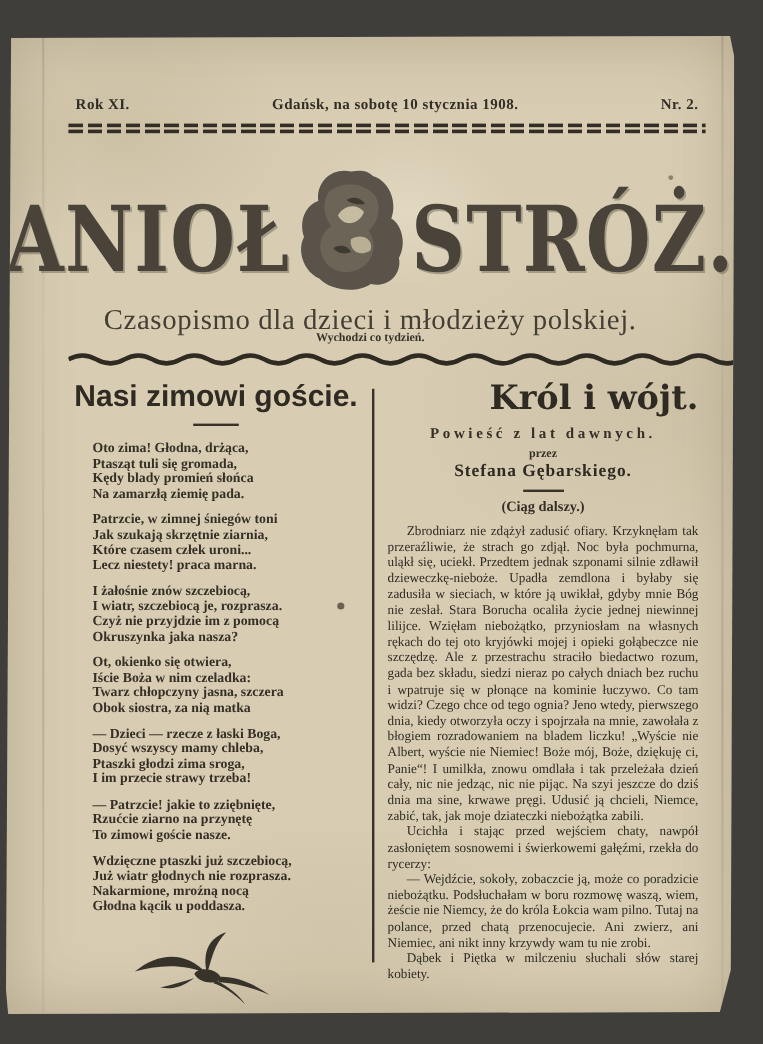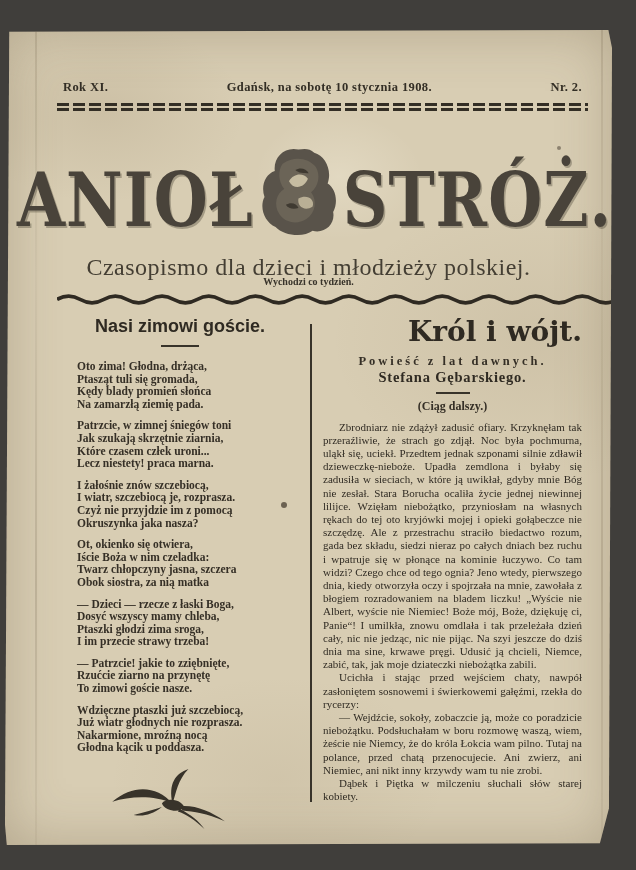--- a/index.html
+++ b/index.html
@@ -28,41 +28,41 @@
   .speck.s1 { left:276px; top:472px; width:6px; height:6px; }
   .speck.s2 { left:552px; top:116px; width:4px; height:4px; opacity:.7; }
 
   .hdr { position:absolute; top:50px; left:58px; right:30px;
     display:flex; justify-content:space-between; align-items:baseline;
     font-weight:bold; font-size:12.5px; color:#332e25; letter-spacing:.4px; }
   .hdr-rule { position:absolute; top:73px; left:52px; right:24px; }
   .hdr-rule .d { height:2.5px; margin-bottom:2.5px;
     background:repeating-linear-gradient(90deg, #332e25 0 12px, rgba(0,0,0,0) 12px 16px); }
 
-  .masthead { position:absolute; top:86px; left:12px; right:0; height:122px;
+  .masthead { position:absolute; top:86px; left:0; right:0; height:122px;
     display:flex; align-items:flex-end; justify-content:center; }
   .mast-word { display:inline-block; font-family:"DejaVu Serif", serif; font-weight:bold;
     font-size:62px; line-height:1; color:#49433a; letter-spacing:1px;
     transform:scaleY(1.22); transform-origin:50% 100%;
     text-shadow:1.5px 1.5px 0 rgba(70,62,48,.35); }
   .angel { margin:0 5px -14px 5px; }
 
   .subtitle { position:absolute; top:212px; left:0; width:100%; text-align:center;
     font-size:24px; color:#443e33; letter-spacing:.5px;margin-top:12px; }
   .frequency { position:absolute; top:246px; left:0; width:100%; text-align:center;
     font-size:10px; font-weight:bold; color:#38332a; }
   .wavy { position:absolute; top:264px; left:52px; right:26px; height:11px; }
 
   .cols { position:absolute; top:286px; left:56px; right:30px; display:flex; }
   .col-left { width:238px; flex:none; }
   .divider { width:2px; flex:none; background:#38332a; margin:8px 11px 0 11px; height:478px; }
   .col-right { flex:1; min-width:0; }
 
   .poem-title { font-family:"Liberation Sans", sans-serif; font-weight:bold;
-    font-size:18px; color:#2f2a22; text-align:center; margin:0; }
+    font-size:25px; color:#2f2a22; text-align:center; margin:0; }
   .title-rule { width:38px; height:2px; background:#38332a; margin:8px auto 13px; }
   .stanza { margin:0 0 9px 16px; }
   .stanza p { margin:0; font-size:11.5px; line-height:12.6px; font-weight:bold;
     color:#352f26; white-space:nowrap; }
   .swallow { display:block; margin:14px 0 0 40px; }
 
   .story-title { font-family:"DejaVu Serif", serif; font-weight:bold; font-size:28px;
     line-height:1; text-align:right; color:#2f2a22; margin:2px 0 8px; }
   .story-sub { text-align:center; font-weight:bold; font-size:12.5px; letter-spacing:3px;
     color:#352f26; margin:0; white-space:nowrap; }
@@ -169,20 +169,21 @@
         <path fill="#38332a" d="M82 46 C95 53 104 60 110 69 C99 58 89 52 80 49 Z"></path>
         <path fill="#38332a" d="M62 44 C50 53 41 55 30 53 C42 50 53 47 62 44 Z"></path>
       </svg>
     </div>
 
     <div class="divider"></div>
 
     <div class="col-right">
       <h2 class="story-title">Król i wójt.</h2>
       <p class="story-sub">Powieść z lat dawnych.</p>
+      <p class="story-przez">przez</p>
       <p class="story-author">Stefana Gębarskiego.</p>
       <div class="story-rule"></div>
       <p class="story-cont">(Ciąg dalszy.)</p>
 
       <p class="para">Zbrodniarz nie zdążył zadusić ofiary. Krzyknęłam tak przeraźliwie, że strach go zdjął. Noc była pochmurna, uląkł się, uciekł. Przedtem jednak szponami silnie zdławił dzieweczkę-nieboże. Upadła zemdlona i byłaby się zadusiła w sieciach, w które ją uwikłał, gdyby mnie Bóg nie zesłał. Stara Borucha ocaliła życie jednej niewinnej lilijce. Wzięłam niebożątko, przyniosłam na własnych rękach do tej oto kryjówki mojej i opieki gołąbeczce nie szczędzę. Ale z przestrachu straciło biedactwo rozum, gada bez składu, siedzi nieraz po całych dniach bez ruchu i wpatruje się w płonące na kominie łuczywo. Co tam widzi? Czego chce od tego ognia? Jeno wtedy, pierwszego dnia, kiedy otworzyła oczy i spojrzała na mnie, zawołała z błogiem rozradowaniem na bladem liczku! „Wyście nie Albert, wyście nie Niemiec! Boże mój, Boże, dziękuję ci, Panie“! I umilkła, znowu omdlała i tak przeleżała dzień cały, nic nie jedząc, nic nie pijąc. Na szyi jeszcze do dziś dnia ma sine, krwawe pręgi. Udusić ją chcieli, Niemce, zabić, tak, jak moje dziateczki niebożątka zabili.</p>
       <p class="para">Ucichła i stając przed wejściem chaty, nawpół zasłoniętem sosnowemi i świerkowemi gałęźmi, rzekła do rycerzy:</p>
       <p class="para">— Wejdźcie, sokoły, zobaczcie ją, może co poradzicie niebożątku. Podsłuchałam w boru rozmowę waszą, wiem, żeście nie Niemcy, że do króla Łokcia wam pilno. Tutaj na polance, przed chatą przenocujecie. Ani zwierz, ani Niemiec, ani nikt inny krzywdy wam tu nie zrobi.</p>
       <p class="para">Dąbek i Piętka w milczeniu słuchali słów starej kobiety.</p>
     </div>
   </div>

